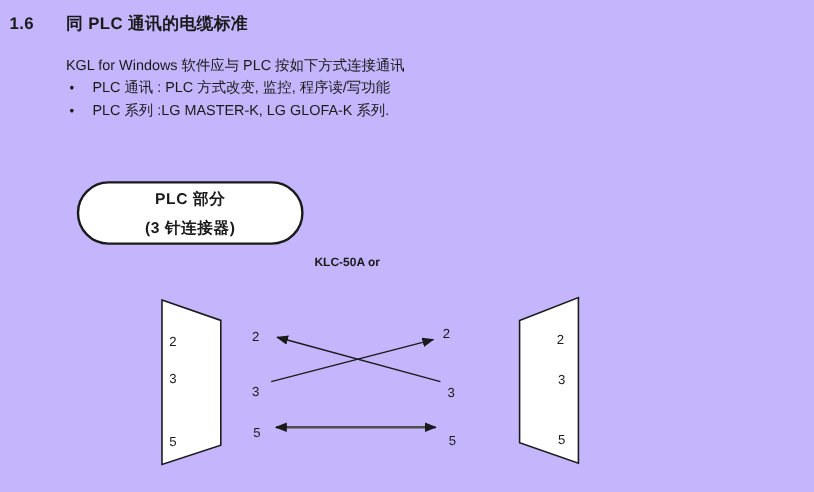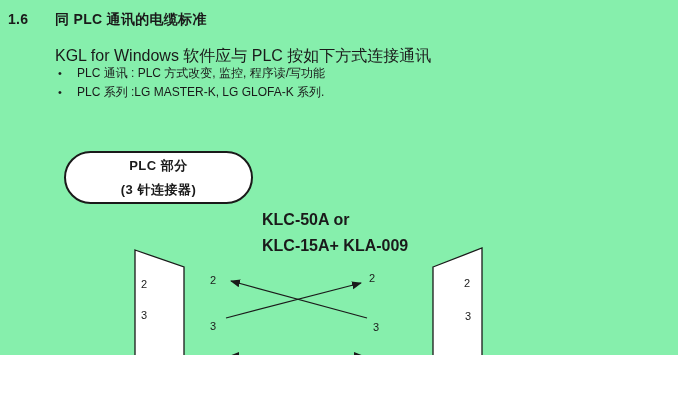--- a/index.html
+++ b/index.html
@@ -1,40 +1,40 @@
 <!DOCTYPE html>
 <html><head>
 <meta charset="utf-8">
 <style>
   * { margin: 0; padding: 0; box-sizing: border-box; }
   html, body { background: #fff; }
   .page {
     position: relative;
     width: 678px;
-    height: 355px;
-    background: #86efac;
+    height: 410px;
+    background: #c4b5fd;
     font-family: "Liberation Sans", "DejaVu Sans", sans-serif;
     color: #1a1a1a;
     overflow: hidden;
   }
   .heading {
     position: absolute;
     left: 8px;
     top: 11px;
     font-weight: bold;
     font-size: 14px;
     letter-spacing: 0.3px;
     white-space: nowrap;
   }
   .sec-num { display: inline-block; width: 47px; }
   .intro {
     position: absolute;
     left: 55px;
     top: 46px;
-    font-size: 16px;
+    font-size: 12px;
     white-space: nowrap;
   }
   .bullet-line {
     position: absolute;
     left: 58px;
     font-size: 12px;
     white-space: nowrap;
   }
   .bullet-line .bullet { display: inline-block; width: 19px; font-size: 11px; }
   .b1 { top: 65px; }
@@ -53,21 +53,21 @@
     font-size: 13px;
     letter-spacing: 0.5px;
   }
   .stadium-left { left: 64px; top: 140px; width: 189px; height: 53px; margin-top: 11px; }
   .stadium-right { left: 387px; top: 141px; width: 188px; height: 53px; }
   .cable-label {
     position: absolute;
     left: 262px;
     top: 207px;
     font-weight: bold;
-    font-size: 16px;
+    font-size: 10px;
     line-height: 26px;
     white-space: nowrap;
   }
   svg.wiring {
     position: absolute;
     left: 0;
     top: 0;
     width: 678px;
     height: 410px;
   }
@@ -97,21 +97,20 @@
   </div>
 
   <div class="stadium stadium-left">
     <div>PLC 部分</div>
     <div>(3 针连接器)</div>
   </div>
 
 
   <div class="cable-label">
     <div>KLC-50A or</div>
-    <div>KLC-15A+ KLA-009</div>
   </div>
 
   <svg class="wiring" viewBox="0 0 678 410">
     <defs>
       <marker id="arrow" markerWidth="11" markerHeight="9" refX="9" refY="4" orient="auto" markerUnits="userSpaceOnUse">
         <path d="M0,0 L10,4 L0,8 z" fill="#1a1a1a"></path>
       </marker>
       <marker id="arrow-rev" markerWidth="11" markerHeight="9" refX="9" refY="4" orient="auto-start-reverse" markerUnits="userSpaceOnUse">
         <path d="M0,0 L10,4 L0,8 z" fill="#1a1a1a"></path>
       </marker>

